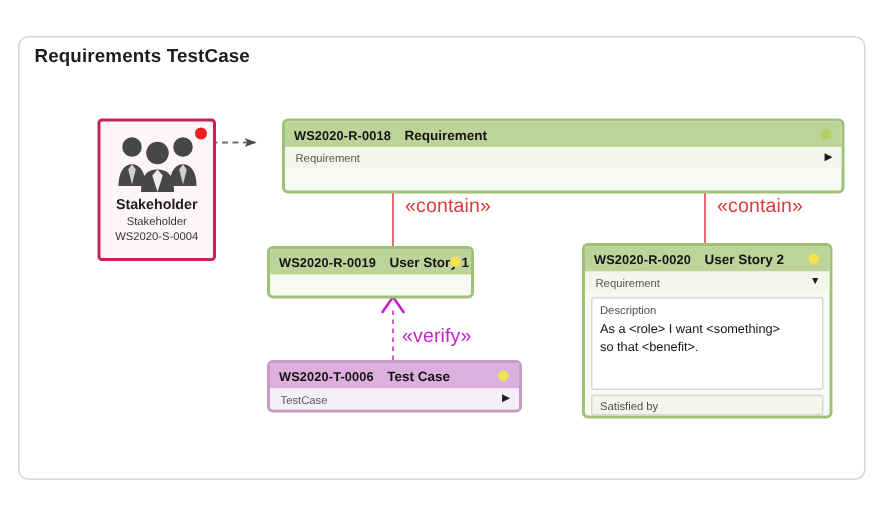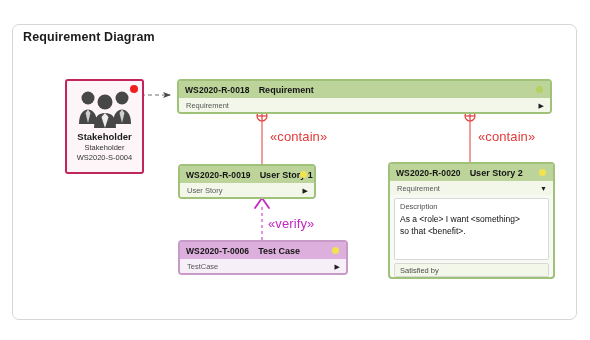--- a/index.html
+++ b/index.html
@@ -228,21 +228,21 @@
     line-height: 10px;
   }
 </style>
 </head>
 <body>
 
 <div class="canvas">
 
   <div class="diagram-frame"></div>
 
-  <div class="diagram-title">Requirement Diagram</div>
+  <div class="diagram-title">Requirements TestCase</div>
 
   <svg class="connectors" viewBox="0 0 590 340" width="590" height="340">
     <defs>
       <marker id="arrowSolid" markerWidth="8" markerHeight="8" refX="7" refY="3" orient="auto" markerUnits="userSpaceOnUse">
         <path d="M0,0 L8,3 L0,6 L2,3 Z" fill="#4a4a4a"></path>
       </marker>
     </defs>
 
      Requirement (dashed gray with solid arrowhead) --&gt;
     <g>
@@ -290,41 +290,37 @@
 
       <circle cx="30" cy="14" r="7.5" fill="#474747"></circle>
       <path d="M19,40 C19,28 24,25 30,25 C36,25 41,28 41,40 Z" fill="#474747"></path>
       <path d="M30,25 L26.5,29 L30,40 L33.5,29 Z" fill="#ededed"></path>
     </svg>
     <div class="sh-name">Stakeholder</div>
     <div class="sh-sub">Stakeholder</div>
     <div class="sh-id">WS2020-S-0004</div>
   </div>
 
-  <div class="node green" style="left:177px; top:79px; width:375px; height:35px;">
+  <div class="node green" style="left:188px; top:79px; width:375px; height:50px;">
     <div class="hdr">
       <span class="nid">WS2020-R-0018</span>
       <span class="nname">Requirement</span>
       <span class="bulb green-dot"></span>
     </div>
     <div class="subrow">
       <span class="stype">Requirement</span>
       <span class="caret">▶</span>
     </div>
   </div>
 
   <div class="node green" style="left:178px; top:164px; width:138px; height:35px;">
     <div class="hdr">
       <span class="nid">WS2020-R-0019</span>
       <span class="nname">User Story 1</span>
       <span class="bulb yellow-dot"></span>
-    </div>
-    <div class="subrow">
-      <span class="stype">User Story</span>
-      <span class="caret">▶</span>
     </div>
   </div>
 
   <div class="node green" style="left:388px; top:162px; width:167px; height:117px;">
     <div class="hdr">
       <span class="nid">WS2020-R-0020</span>
       <span class="nname">User Story 2</span>
       <span class="bulb yellow-dot"></span>
     </div>
     <div class="subrow">

